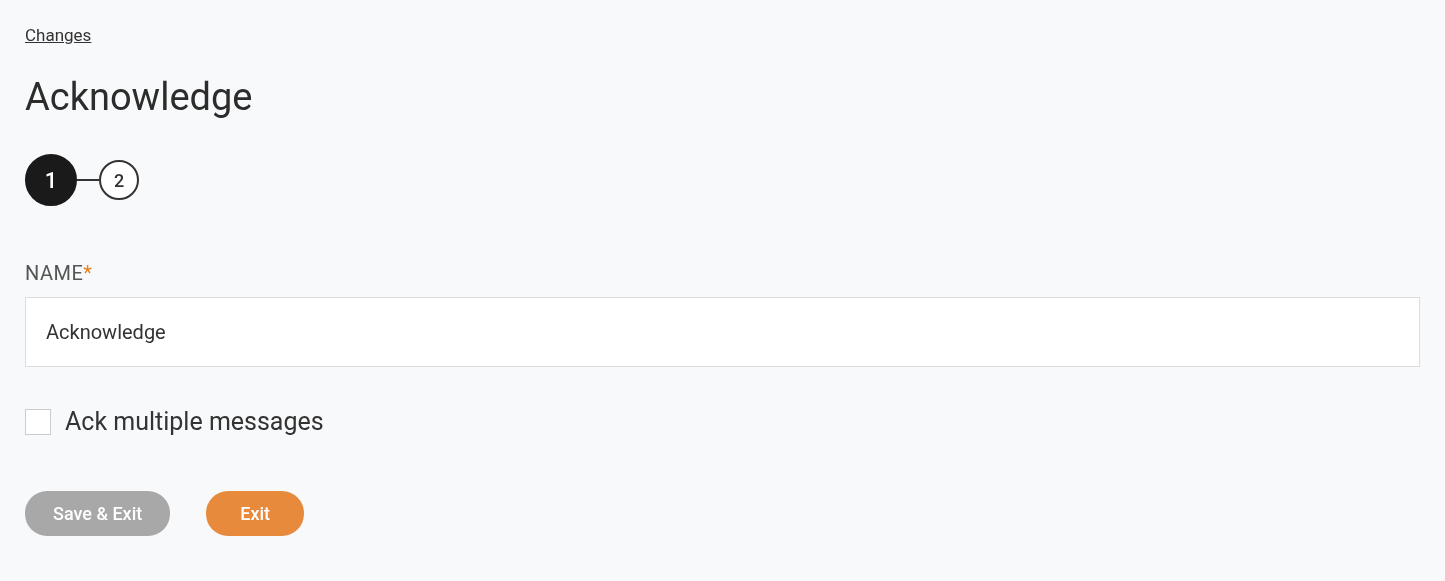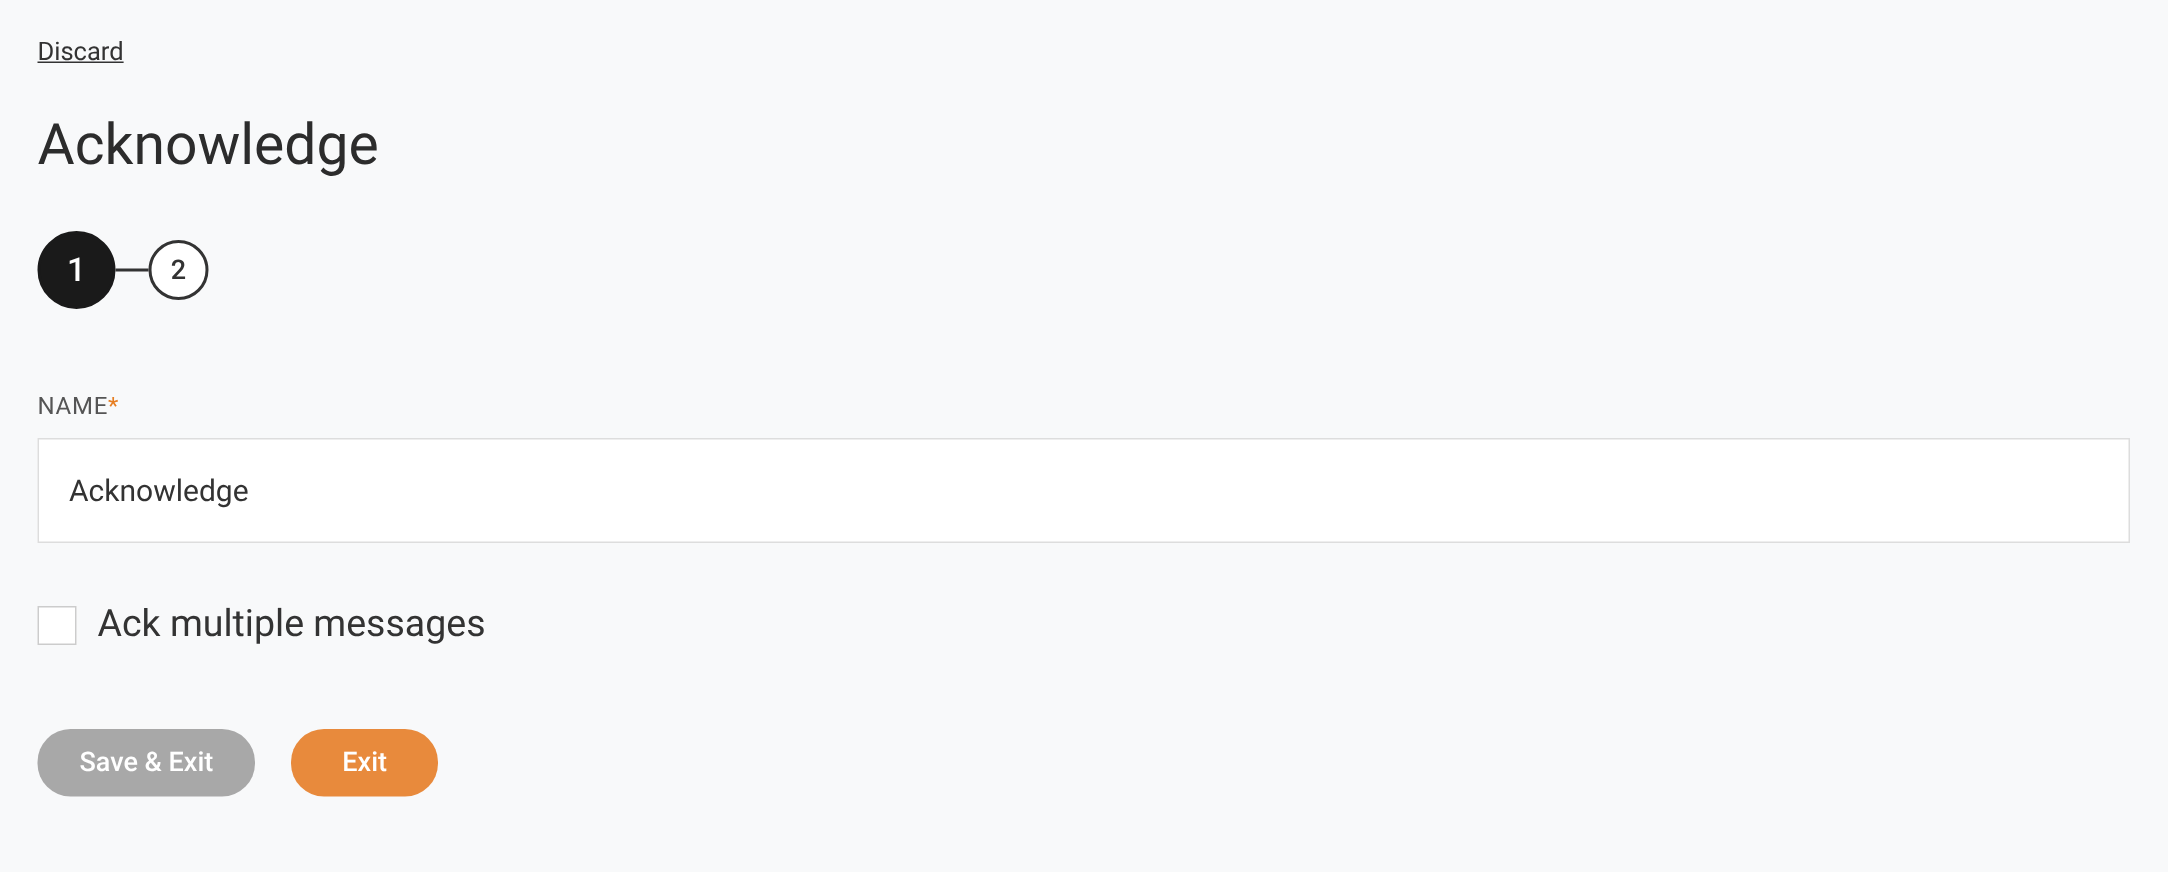--- a/index.html
+++ b/index.html
@@ -58,21 +58,21 @@
     }
     .step-connector {
       width: 22px;
       height: 2px;
       background: #333;
     }
     .field-group {
       margin-bottom: 40px;
     }
     .field-label {
-      font-size: 16px;
+      font-size: 20px;
       letter-spacing: 0.5px;
       color: #555;
       margin-bottom: 12px;
       display: block;
     }
     .required-mark {
       color: #e67e22;
     }
     .text-input {
       width: 100%;
@@ -101,21 +101,21 @@
     }
     .checkbox-input:checked {
       background: #e67e22;
     }
     .checkbox-label {
       font-size: 25px;
       color: #333;
     }
     .button-row {
       display: flex;
-      gap: 24px;
+      gap: 36px;
     }
     .btn {
       border: none;
       border-radius: 22px;
       padding: 12px 28px;
       font-size: 18px;
       font-weight: 500;
       cursor: pointer;
       font-family: inherit;
     }
@@ -127,21 +127,21 @@
       background: #e88a3c;
       color: #fff;
       padding: 12px 34px;
     }
   </style>
 </head>
 <body>
 
 
 
-<a href="#" class="breadcrumb">Discard</a>
+<a href="#" class="breadcrumb">Changes</a>
 
 <h1 class="page-title">Acknowledge</h1>
 
 <div class="stepper">
   <div class="step active">1</div>
   <div class="step-connector"></div>
   <div class="step inactive">2</div>
 </div>
 
 <div class="field-group">

